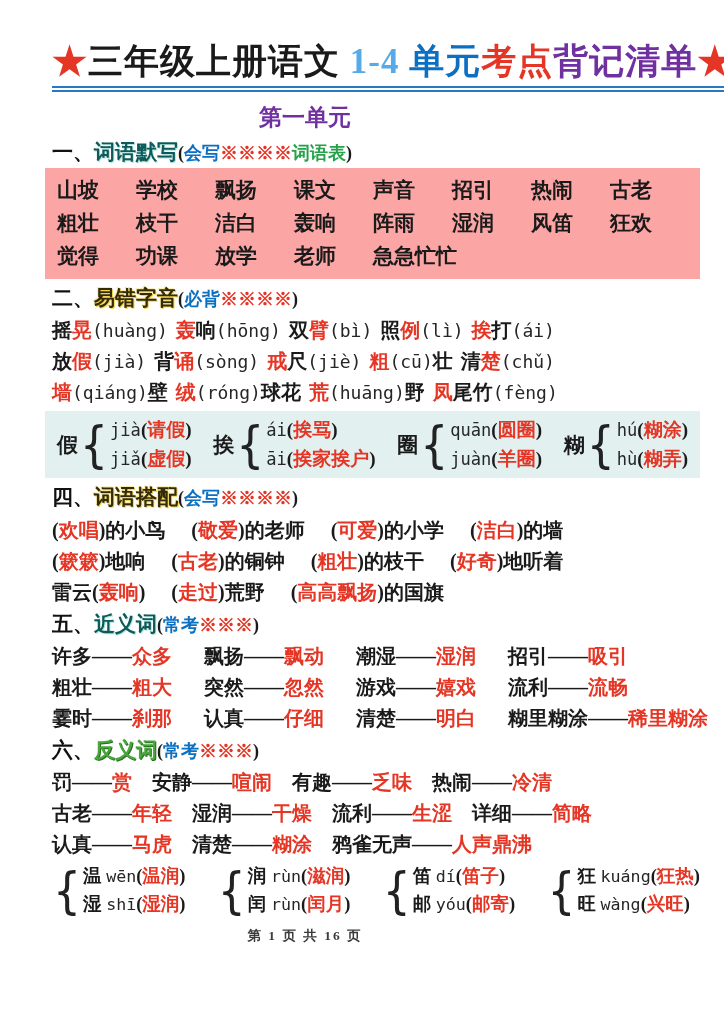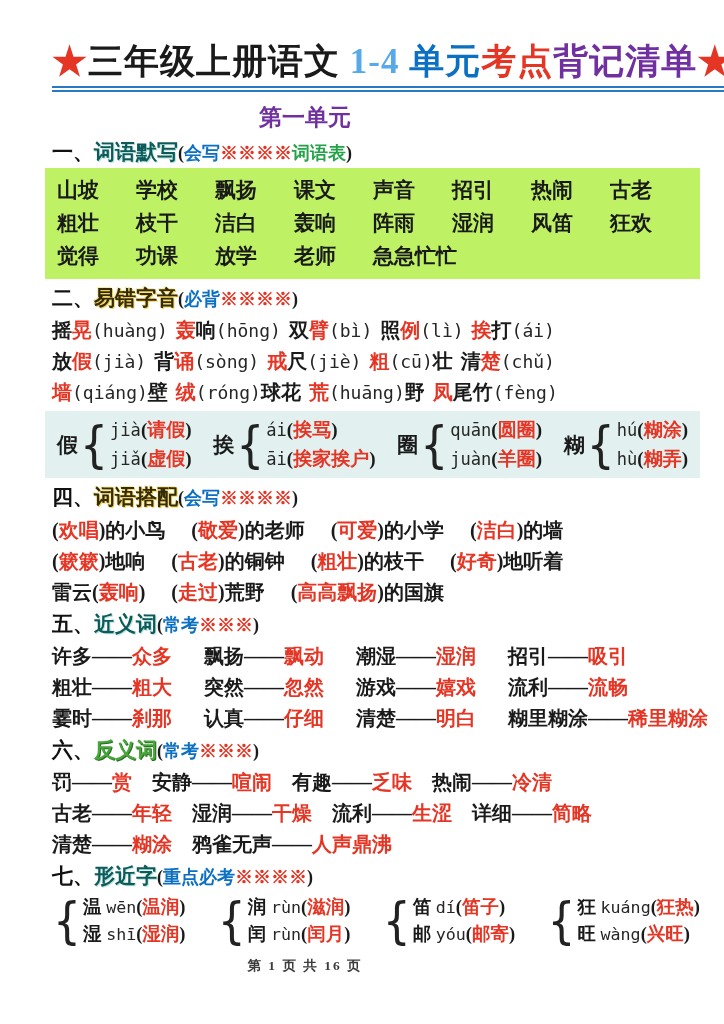--- a/index.html
+++ b/index.html
@@ -25,21 +25,21 @@
   .c-pin{font-family:"DejaVu Sans Mono",monospace;font-weight:400;font-size:0.9em;color:#262626;}
   
   .sec-head{font-size:21px;font-weight:700;margin:6px 0 2px;line-height:1.3;}
   .sec-num{color:#111;}
   .sec-name[data-tone="teal"]{color:#0c5a5a;text-shadow:1px 1px 0 #b9e4de;}
   .sec-name[data-tone="gold"]{color:#332b06;text-shadow:1px 1px 0 #f6d44f,-1px -1px 0 #f9e9a8;}
   .sec-name[data-tone="green"]{color:#49a63d;text-shadow:1px 1px 0 #2a6e22;}
   .sec-tag{font-size:18px;font-weight:700;}
   
   .block{margin-left:-7px;width:655px;box-sizing:border-box;}
-  .peach{background:#bef264;padding:6px 0 6px 12px;}
+  .peach{background:#fca5a5;padding:6px 0 6px 12px;}
   .cyan{background:#e2f0f0;padding:5px 12px;display:flex;justify-content:space-between;align-items:center;}
   .wrow{display:flex;line-height:33px;}
   .word{min-width:79px;font-weight:700;font-size:21px;white-space:nowrap;}
   .rows{margin-top:2px;}
   .trow{display:flex;gap:8px;margin:6px 0;font-size:20px;font-weight:700;line-height:1.25;white-space:nowrap;}
   .s4 .trow{gap:26px;}
   .s5 .trow{gap:32px;}
   .s6 .trow{gap:20px;}
   
   .bgroup{display:flex;align-items:center;}
@@ -225,30 +225,28 @@
           <span class="titem"><span class="c-ink">有趣——</span><span class="c-red">乏味</span></span>
           <span class="titem"><span class="c-ink">热闹——</span><span class="c-red">冷清</span></span>
         </div>
         <div class="trow">
           <span class="titem"><span class="c-ink">古老——</span><span class="c-red">年轻</span></span>
           <span class="titem"><span class="c-ink">湿润——</span><span class="c-red">干燥</span></span>
           <span class="titem"><span class="c-ink">流利——</span><span class="c-red">生涩</span></span>
           <span class="titem"><span class="c-ink">详细——</span><span class="c-red">简略</span></span>
         </div>
         <div class="trow">
+          <span class="titem"><span class="c-ink">认真——</span><span class="c-red">马虎</span></span>
           <span class="titem"><span class="c-ink">清楚——</span><span class="c-red">糊涂</span></span>
           <span class="titem"><span class="c-ink">鸦雀无声——</span><span class="c-red">人声鼎沸</span></span>
         </div>
       </div>
   </section>
 
   <section>
-    <div class="sec-head">
-      <span class="sec-num">七、</span><span class="sec-name" data-tone="teal">形近字</span><span class="sec-tag"><span class="c-ink">(</span><span class="c-blue">重点必考</span><span class="c-red">※※※※</span><span class="c-ink">)</span></span>
-    </div>
     <div class="braces-plain">
         <div class="bgroup">
           <span class="brace">{</span>
           <span class="blines">
             <span class="bline"><span class="c-ink">温 </span><span class="c-pin">wēn</span><span class="c-ink">(</span><span class="c-red">温润</span><span class="c-ink">)</span></span>
             <span class="bline"><span class="c-ink">湿 </span><span class="c-pin">shī</span><span class="c-ink">(</span><span class="c-red">湿润</span><span class="c-ink">)</span></span>
           </span>
         </div>
         <div class="bgroup">
           <span class="brace">{</span>

